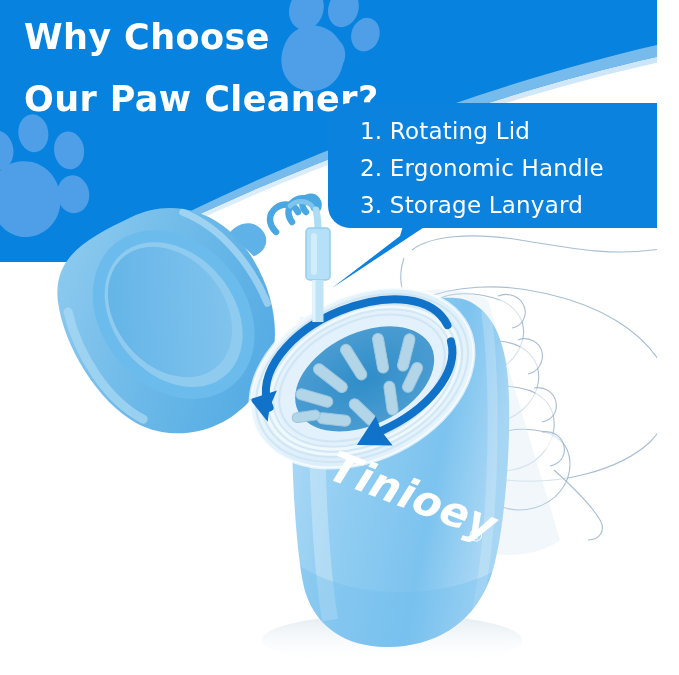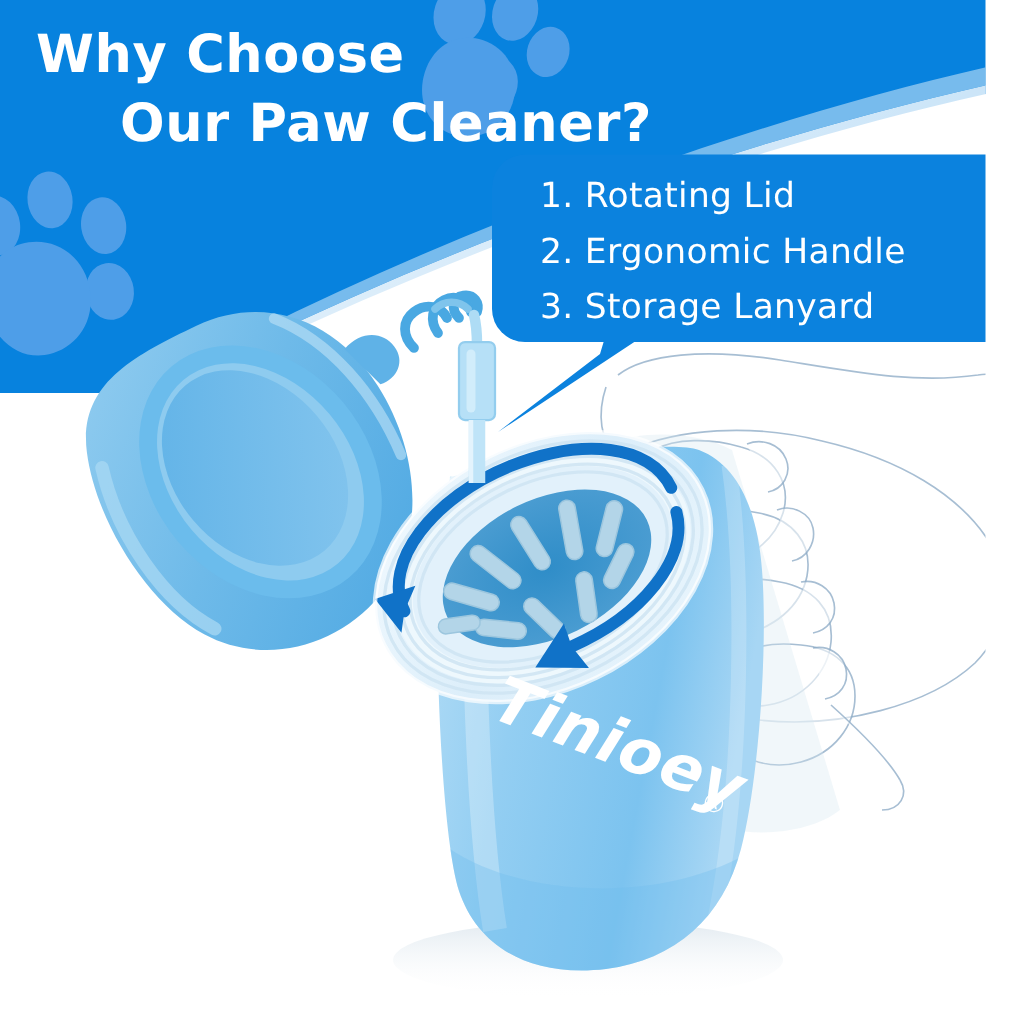--- a/index.html
+++ b/index.html
@@ -24,21 +24,21 @@
   .heading-line {
     color:#ffffff;
     font-family:"DejaVu Sans", sans-serif;
     font-weight:bold;
     font-size:35px;
     letter-spacing:0.4px;
     line-height:46px;
     white-space:nowrap;
   }
   .heading-line.l1 { padding-left:24px; }
-  .heading-line.l2 { padding-left:80px; margin-top:0; }
+  .heading-line.l2 { padding-left:24px; margin-top:16px; }
 
   
   .bubble {
     position:absolute; left:328px; top:103px; width:374px; height:125px;
     background:#0b82de;
     border-radius:22px;
     z-index:9;
   }
   .bubble-list {
     position:absolute; left:32px; top:10px; right:10px;

